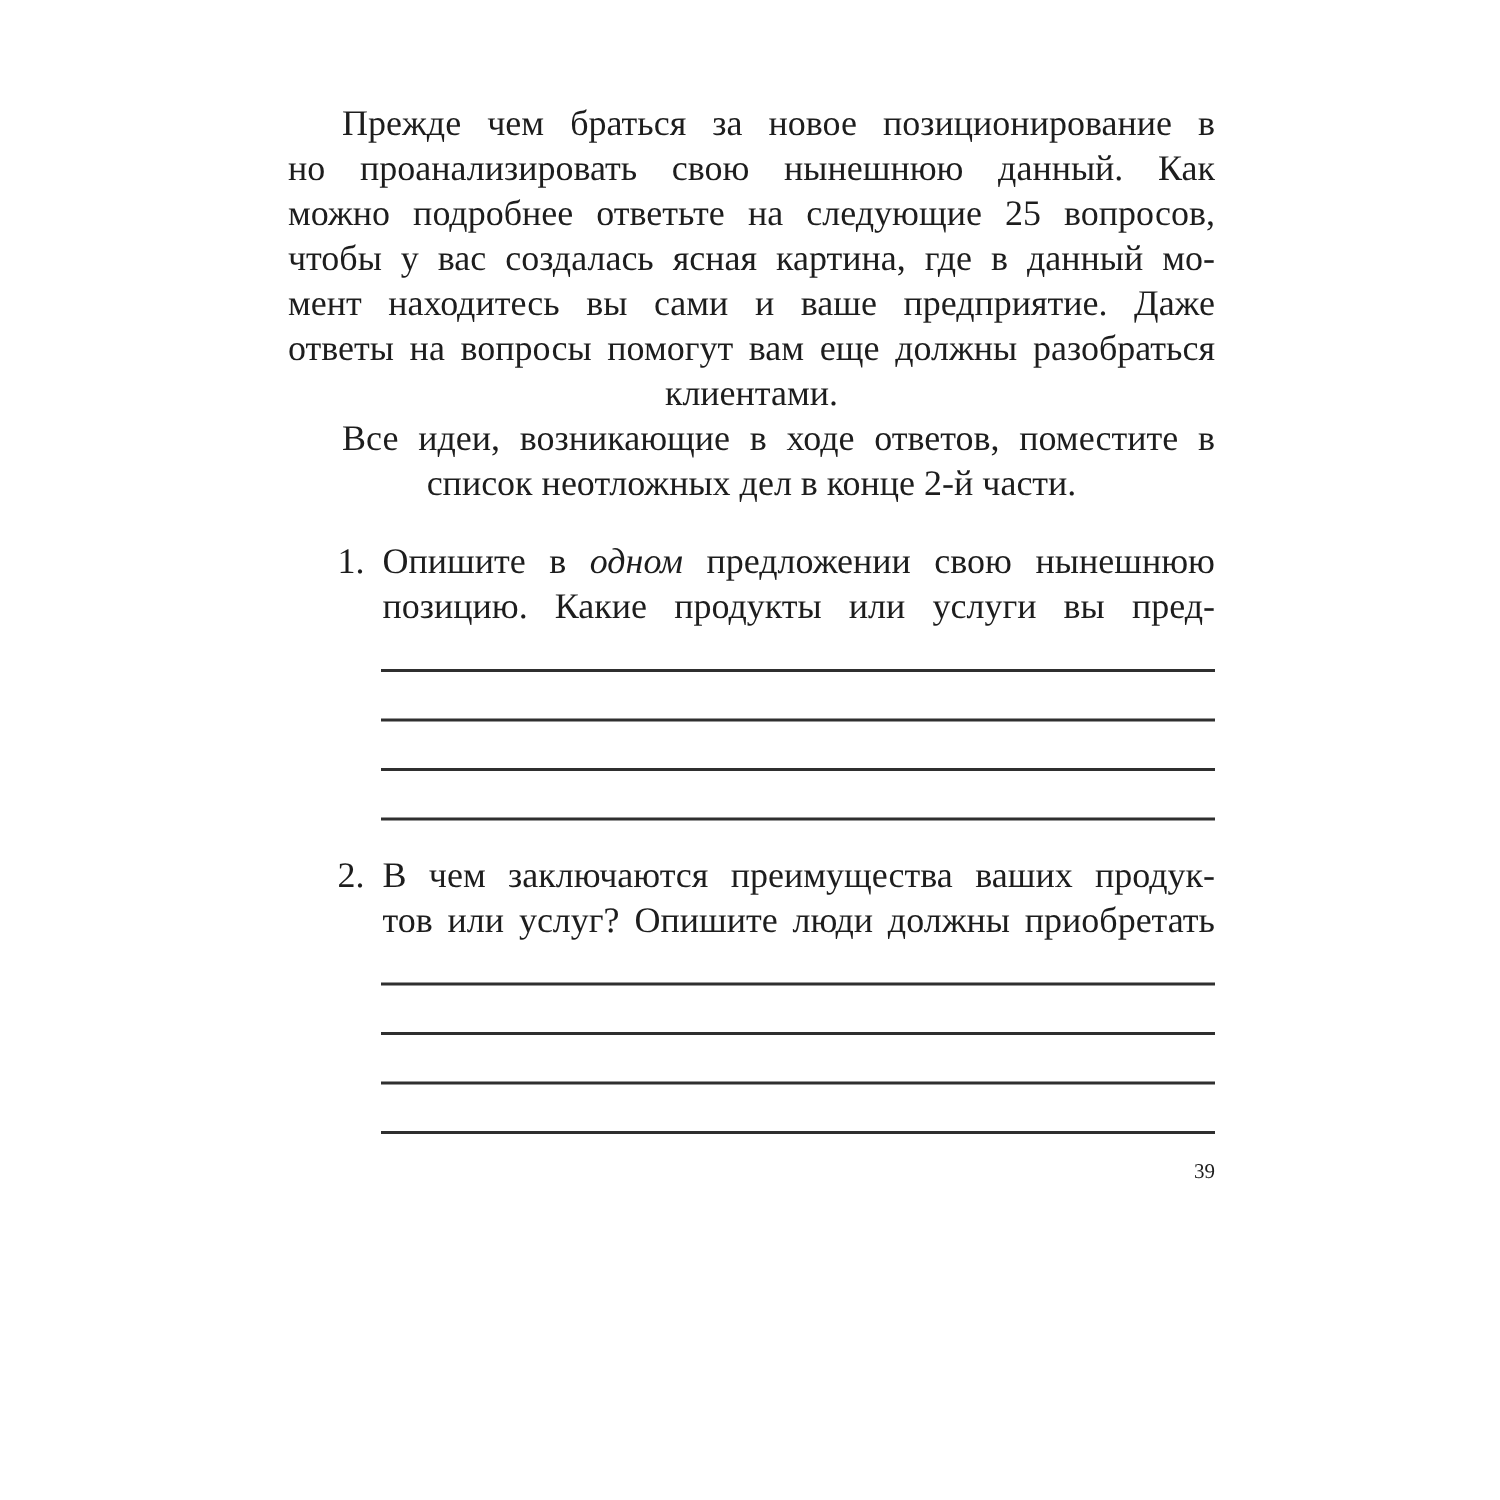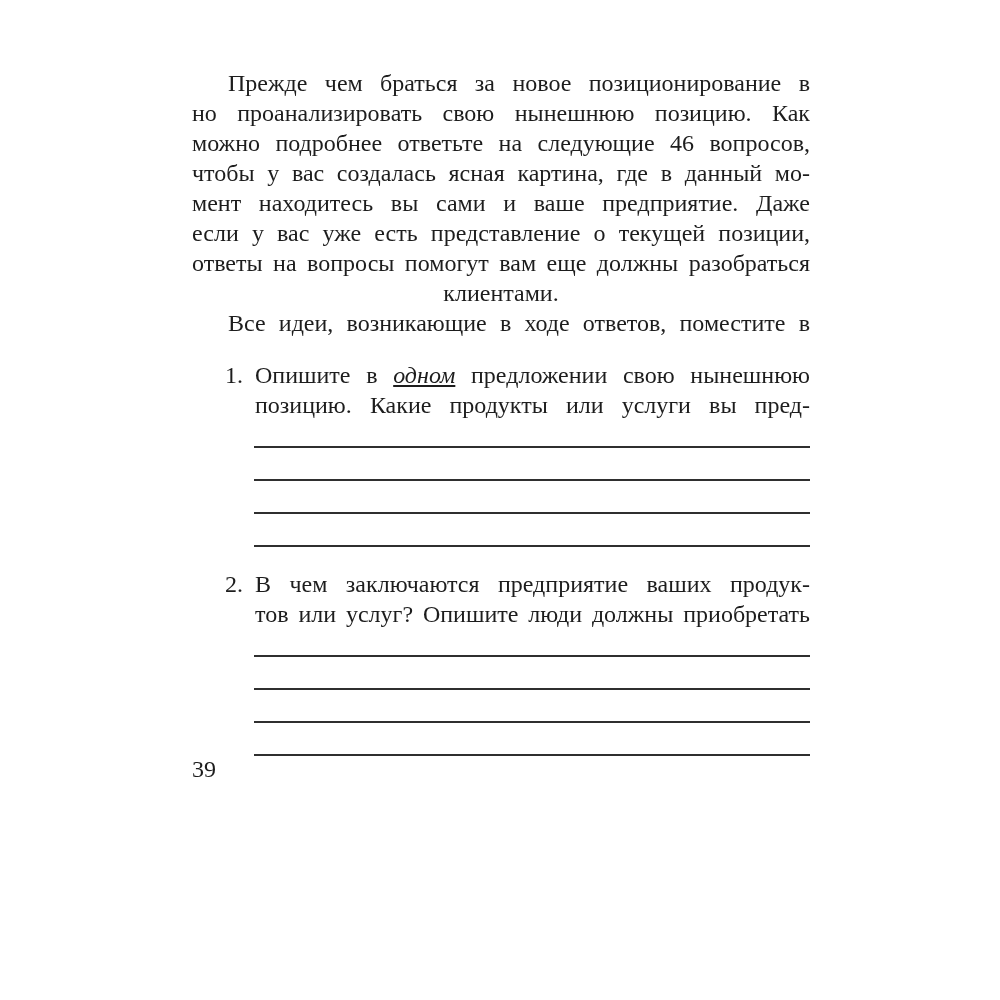--- a/index.html
+++ b/index.html
@@ -49,61 +49,63 @@
   .rules {
     margin-left: 62px;
     width: 556px;
   }
   .rule {
     height: 31px;
     border-bottom: 2px solid var(--rule-color, #2f2f2f);
   }
   .rule:first-child { height: 26px; }
   .page-number {
+    margin-top: 12px;
     width: 618px;
-    font-size: 24px;
+    text-align: right;
+    font-size: 14px;
     line-height: 27px;
   }
-  i { font-style: italic; text-decoration: underline; }
+  i { font-style: italic; }
 </style>
 </head>
 <body>
 
 <div class="page">
   <div class="column">
     <div id="paragraphs">
         <div class="paragraph">
           <div class="line j indent"><span>Прежде чем браться за новое позиционирование в</span></div>
-          <div class="line j"><span>но проанализировать свою нынешнюю позицию. Как</span></div>
-          <div class="line j"><span>можно подробнее ответьте на следующие 46 вопросов,</span></div>
+          <div class="line j"><span>но проанализировать свою нынешнюю данный. Как</span></div>
+          <div class="line j"><span>можно подробнее ответьте на следующие 25 вопросов,</span></div>
           <div class="line j"><span>чтобы у вас создалась ясная картина, где в данный мо-</span></div>
           <div class="line j"><span>мент находитесь вы сами и ваше предприятие. Даже</span></div>
-          <div class="line j"><span>если у вас уже есть представление о текущей позиции,</span></div>
           <div class="line j"><span>ответы на вопросы помогут вам еще должны разобраться</span></div>
           <div class="line"><span>клиентами.</span></div>
         </div>
         <div class="paragraph">
           <div class="line j indent"><span>Все идеи, возникающие в ходе ответов, поместите в</span></div>
+          <div class="line"><span>список неотложных дел в конце 2-й части.</span></div>
         </div>
       </div>
     <div id="questions">
         <div class="question">
           <span class="q-num">1.</span>
           <div class="line j"><span>Опишите в </span><i>одном</i><span> предложении свою нынешнюю</span></div>
           <div class="line j"><span>позицию. Какие продукты или услуги вы пред-</span></div>
         </div>
         <div class="rules">
           <div class="rule"></div>
           <div class="rule"></div>
           <div class="rule"></div>
           <div class="rule"></div>
         </div>
         <div class="question">
           <span class="q-num">2.</span>
-          <div class="line j"><span>В чем заключаются предприятие ваших продук-</span></div>
+          <div class="line j"><span>В чем заключаются преимущества ваших продук-</span></div>
           <div class="line j"><span>тов или услуг? Опишите люди должны приобретать</span></div>
         </div>
         <div class="rules">
           <div class="rule"></div>
           <div class="rule"></div>
           <div class="rule"></div>
           <div class="rule"></div>
         </div>
       </div>
     <div class="page-number">39</div>

